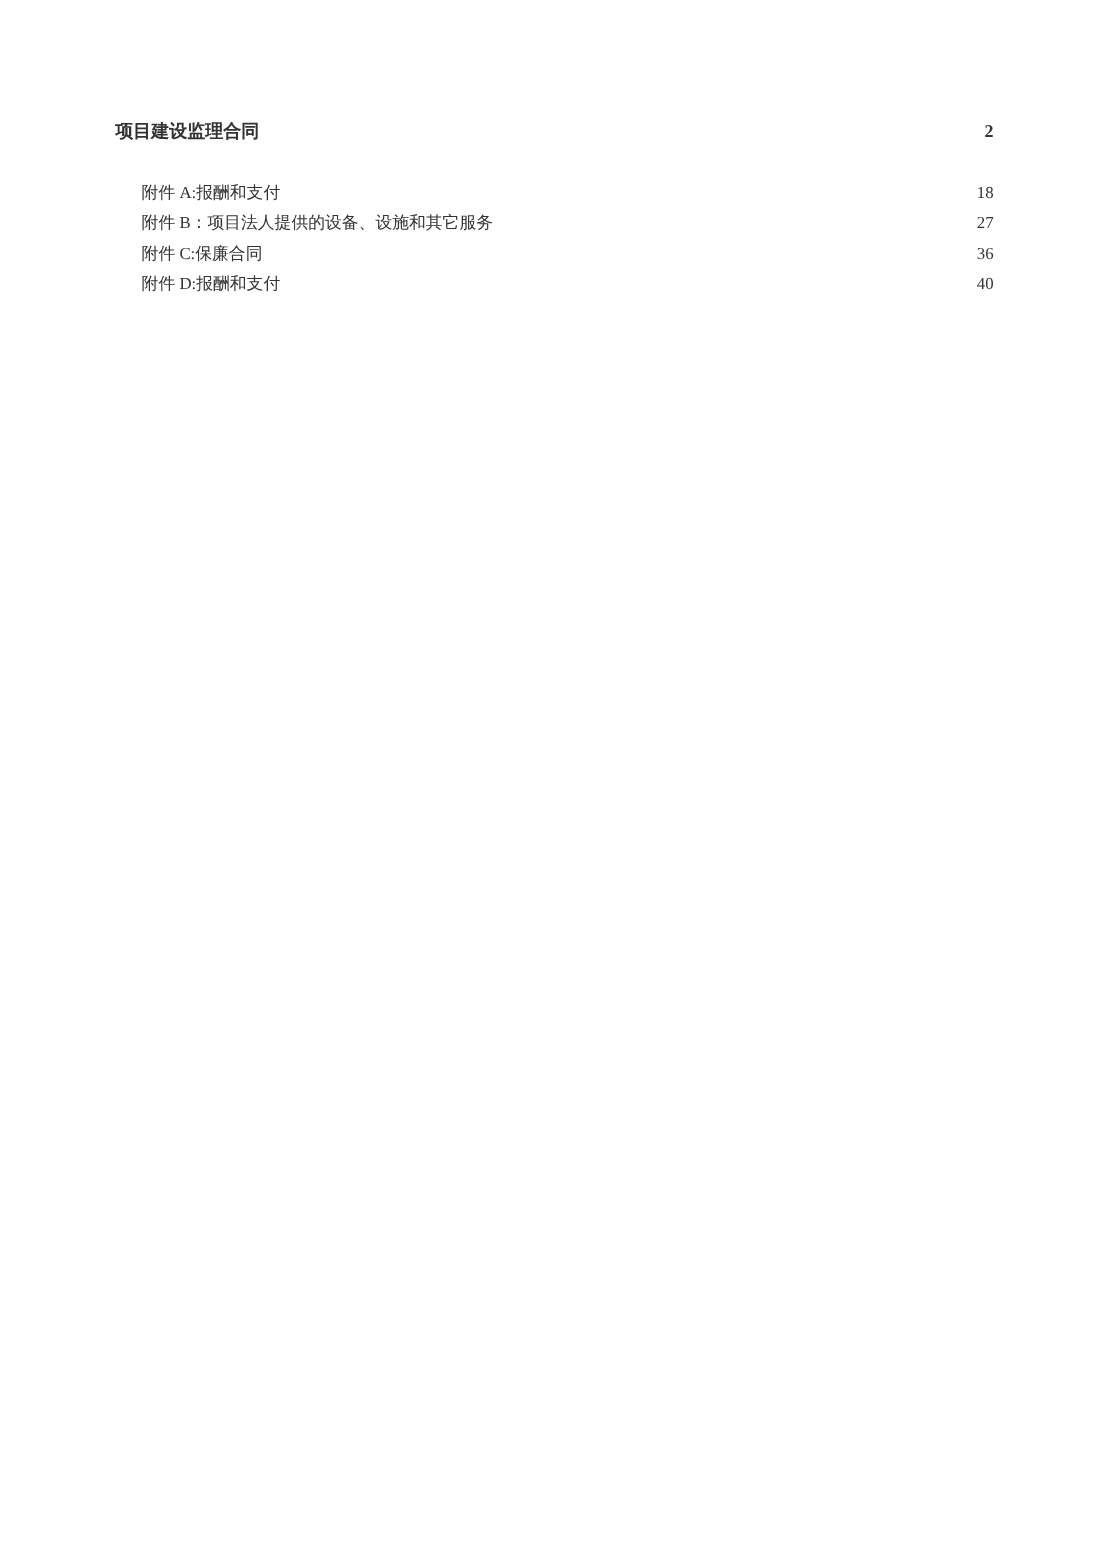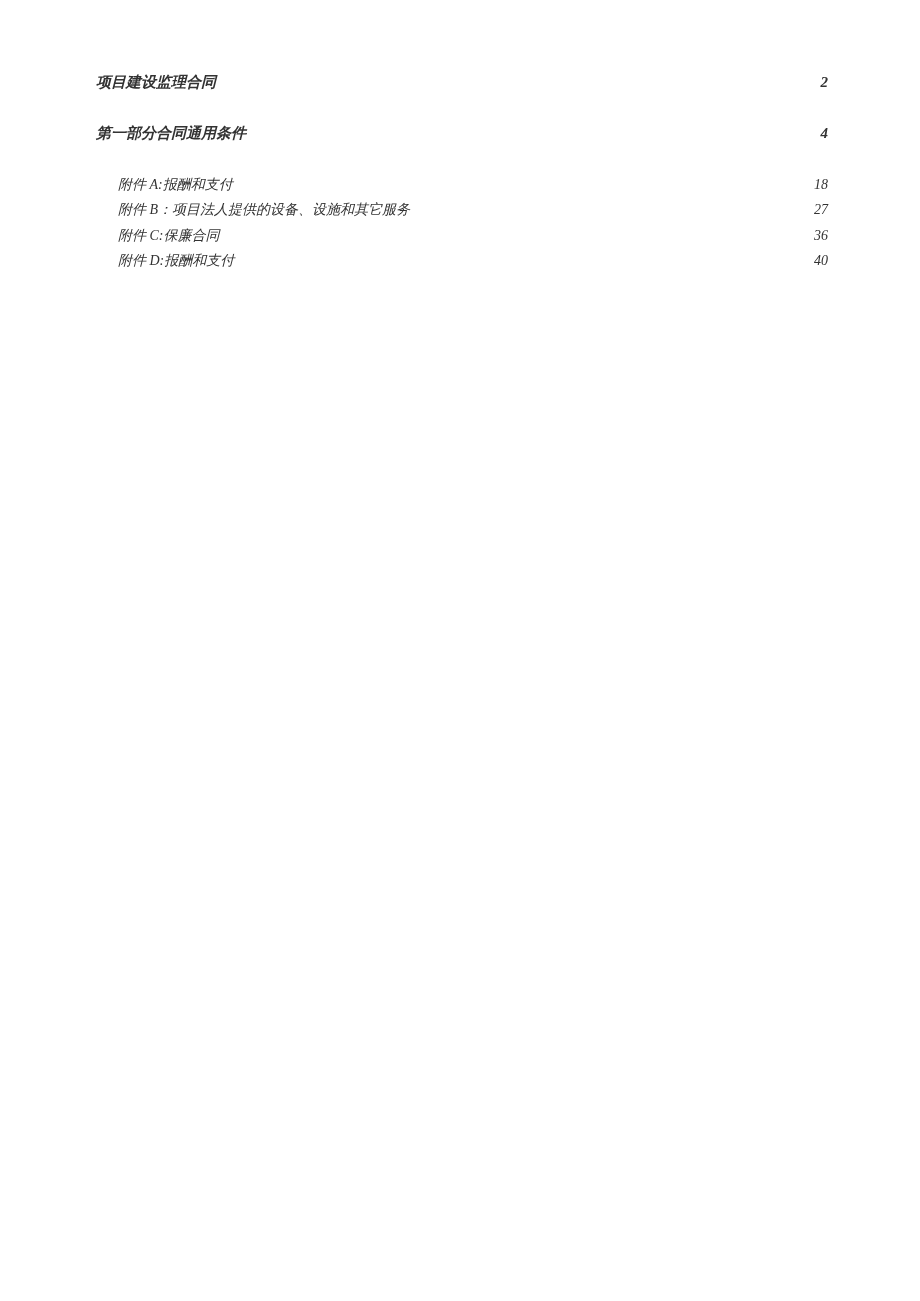--- a/index.html
+++ b/index.html
@@ -6,22 +6,21 @@
     margin: 0;
     padding: 0;
     background: #ffffff;
     width: 920px;
     height: 1301px;
     font-family: "SimSun", "宋体", serif;
     color: #333333;
   }
   .page {
     box-sizing: border-box;
-    padding: 72px 92px 0 96px;
-    font-style: italic;
+    padding: 100px 92px 0 96px;
   }
   .toc-line {
     display: flex;
     align-items: baseline;
     white-space: nowrap;
     font-size: 15px;
     line-height: 1.4;
     margin-bottom: 30px;
     color: #333333;
   }
@@ -75,25 +74,20 @@
 <body>
 
 <div class="page">
 
   <div class="toc-line bold">
     <span class="toc-title">项目建设监理合同</span>
     <span class="toc-leader"></span>
     <span class="toc-page">2</span>
   </div>
 
-  <div class="toc-line bold">
-    <span class="toc-title">第一部分合同通用条件</span>
-    <span class="toc-leader"></span>
-    <span class="toc-page">4</span>
-  </div>
 
 
   <div class="toc-sub-group">
 
     <div class="toc-sub-line">
       <span class="toc-title">附件 A:报酬和支付</span>
       <span class="toc-leader"></span>
       <span class="toc-page">18</span>
     </div>
 

